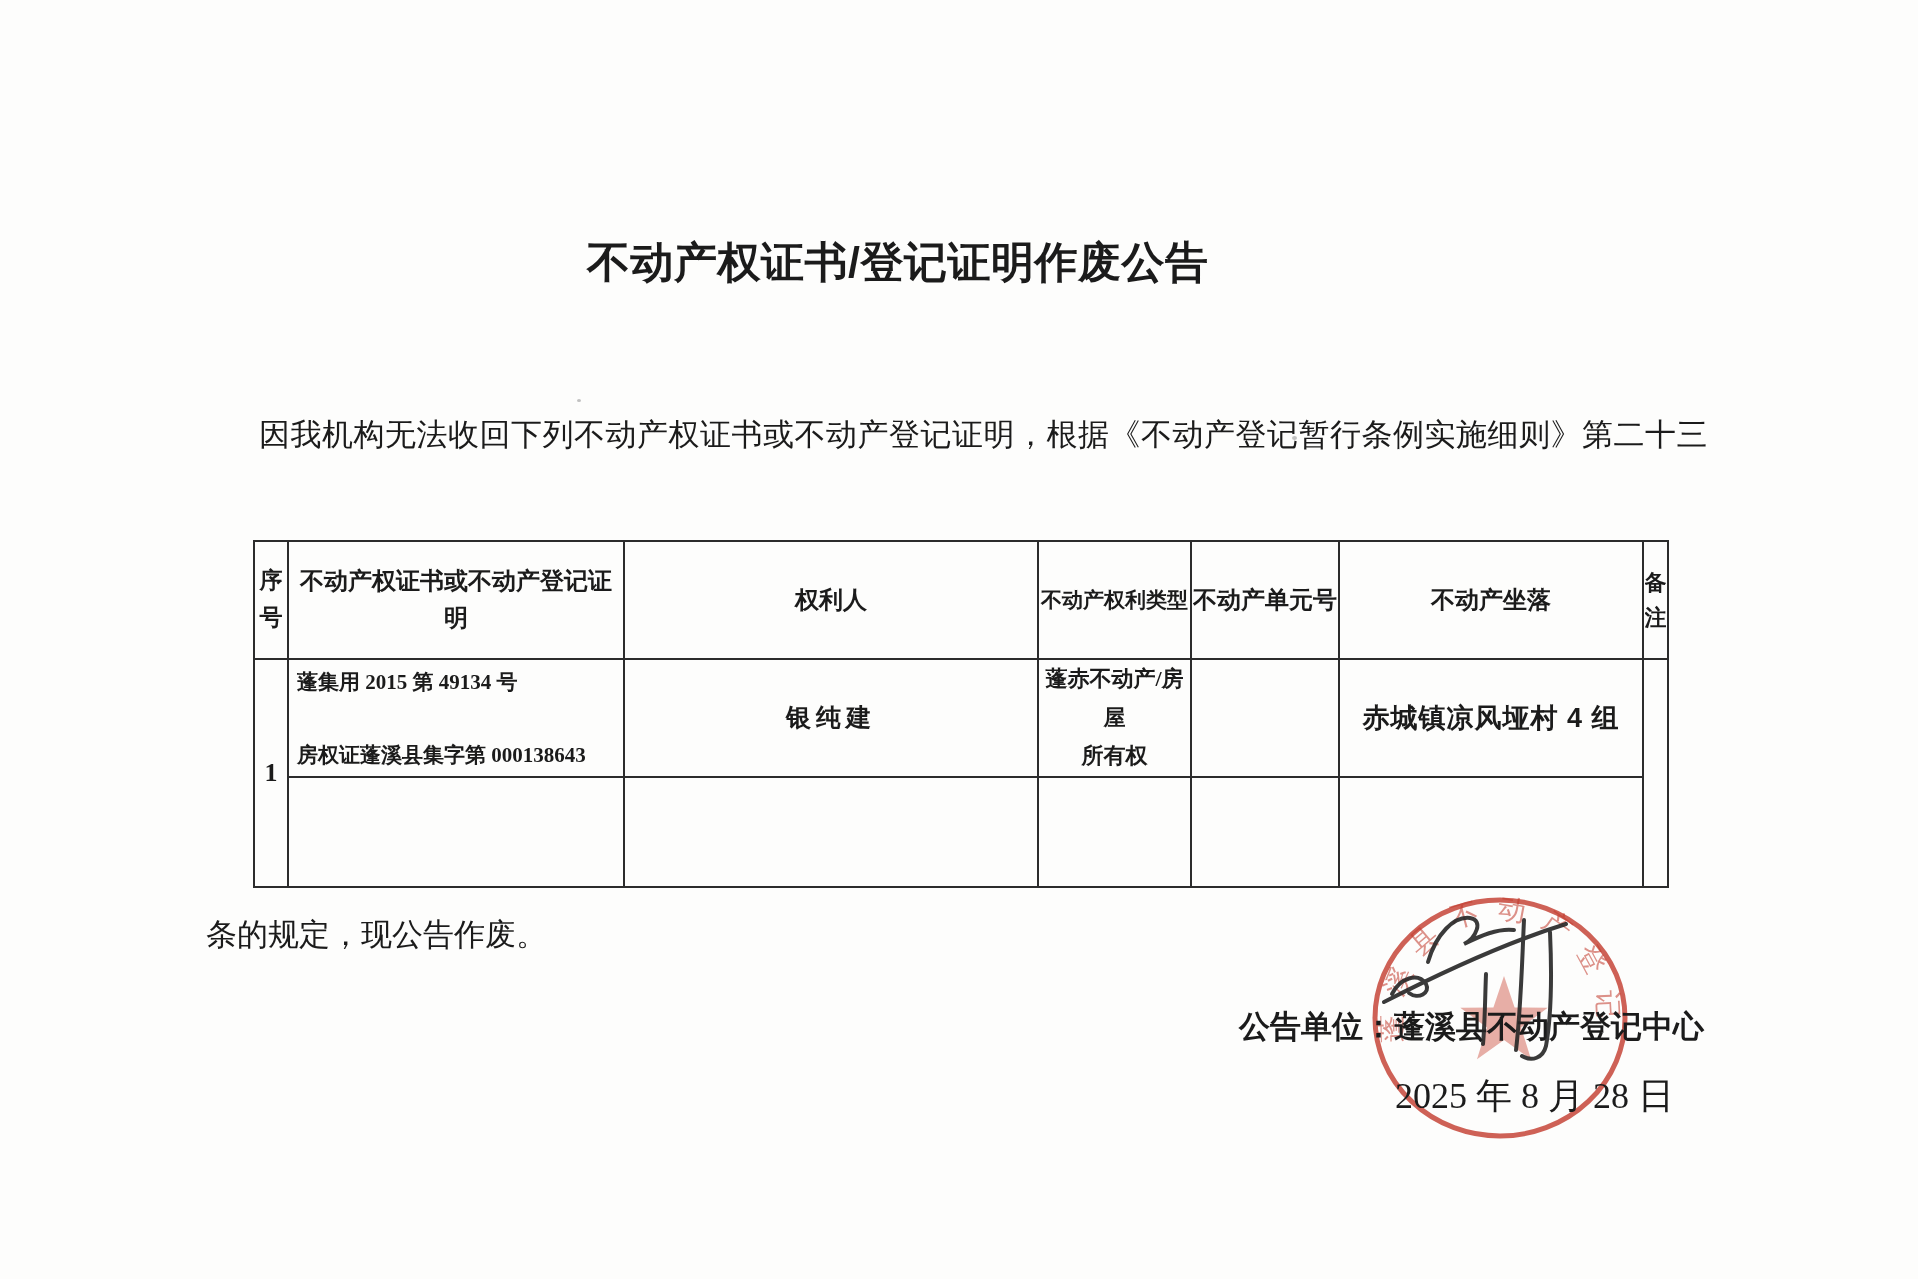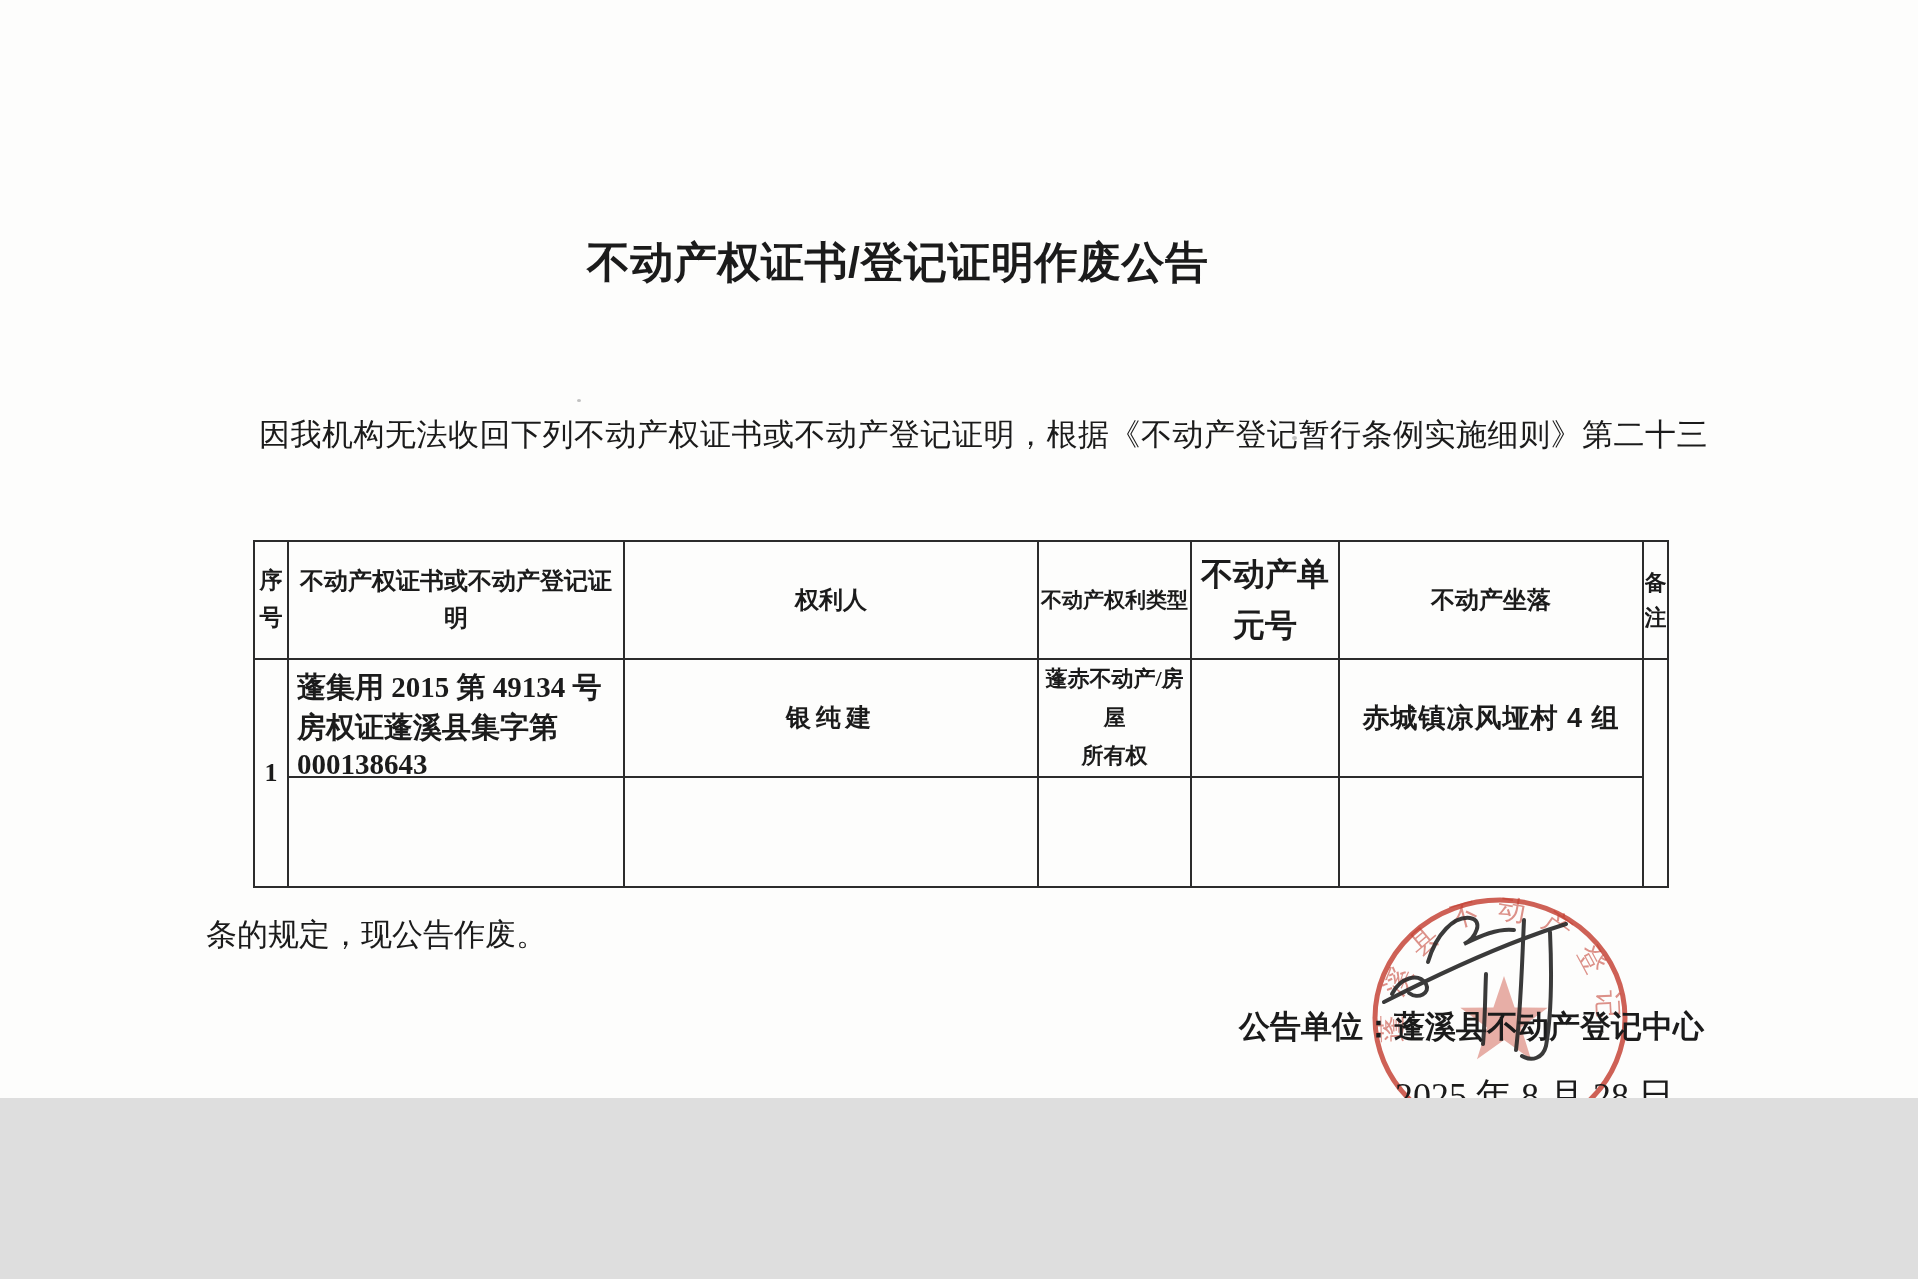--- a/index.html
+++ b/index.html
@@ -1,17 +1,17 @@
 <!DOCTYPE html>
 <html><head>
 <meta charset="utf-8">
 <style>
   html,body { margin:0; padding:0; background:#dedede; }
   .page {
-    position:relative; width:1918px; height:1098px;
+    position:relative; width:1918px; height:1279px;
     background:#fdfdfc; overflow:hidden;
     font-family:"Liberation Serif", serif; color:#1b1b1b;
   }
   .title {
     position:absolute; left:587px; top:234px;
     font-family:"Liberation Sans", sans-serif;
     font-size:43px; font-weight:600; letter-spacing:0.5px; white-space:nowrap;
   }
   .doc-no {
     position:absolute; left:1128px; top:326px;
@@ -26,27 +26,27 @@
     border-collapse:collapse; table-layout:fixed;
   }
   table.notice td, table.notice th {
     border:2px solid #2c2c2c; padding:0; overflow:hidden;
     font-weight:600; color:#1b1b1b; vertical-align:middle; text-align:center;
   }
   th.h-seq    { font-size:23px; line-height:1.6; }
   th.h-cert   { font-size:24px; line-height:1.55; padding:0 6px; }
   th.h-holder { font-size:24px; }
   th.h-type   { font-size:21px; }
-  th.h-unit   { font-size:32px; line-height:1.6; padding:0 8px;border-radius:21px; }
+  th.h-unit   { font-size:24px; line-height:1.6; padding:0 8px;border-radius:21px; }
   th.h-loc    { font-size:24px; }
   th.h-remark { font-size:22px; line-height:1.6;border-radius:10px; }
   td.c-seq    { vertical-align:top; padding-top:30px; font-size:26px; font-weight:500; }
   td.c-cert   { }
   .cert-wrap  { height:101px; display:flex; flex-direction:column; justify-content:space-between;
-                align-items:flex-start; padding:4px 2px 2px 8px; font-size:29px; text-align:left; }
+                align-items:flex-start; padding:4px 2px 2px 8px; font-size:21px; text-align:left; }
   td.c-holder { text-align:left; padding-left:26px; font-size:25px; letter-spacing:5px; font-weight:500; }
   td.c-type   { font-size:22px; line-height:1.75; font-weight:500; }
   td.c-loc    { text-align:left; padding-left:5px;
                 font-family:"Liberation Sans", sans-serif; font-weight:700; font-size:27px; letter-spacing:1px; }
   .closing {
     position:absolute; left:206px; top:914px;
     font-size:31px; white-space:nowrap; z-index:2;
   }
   .issuer {
     position:absolute; left:1203px; top:1006px;

